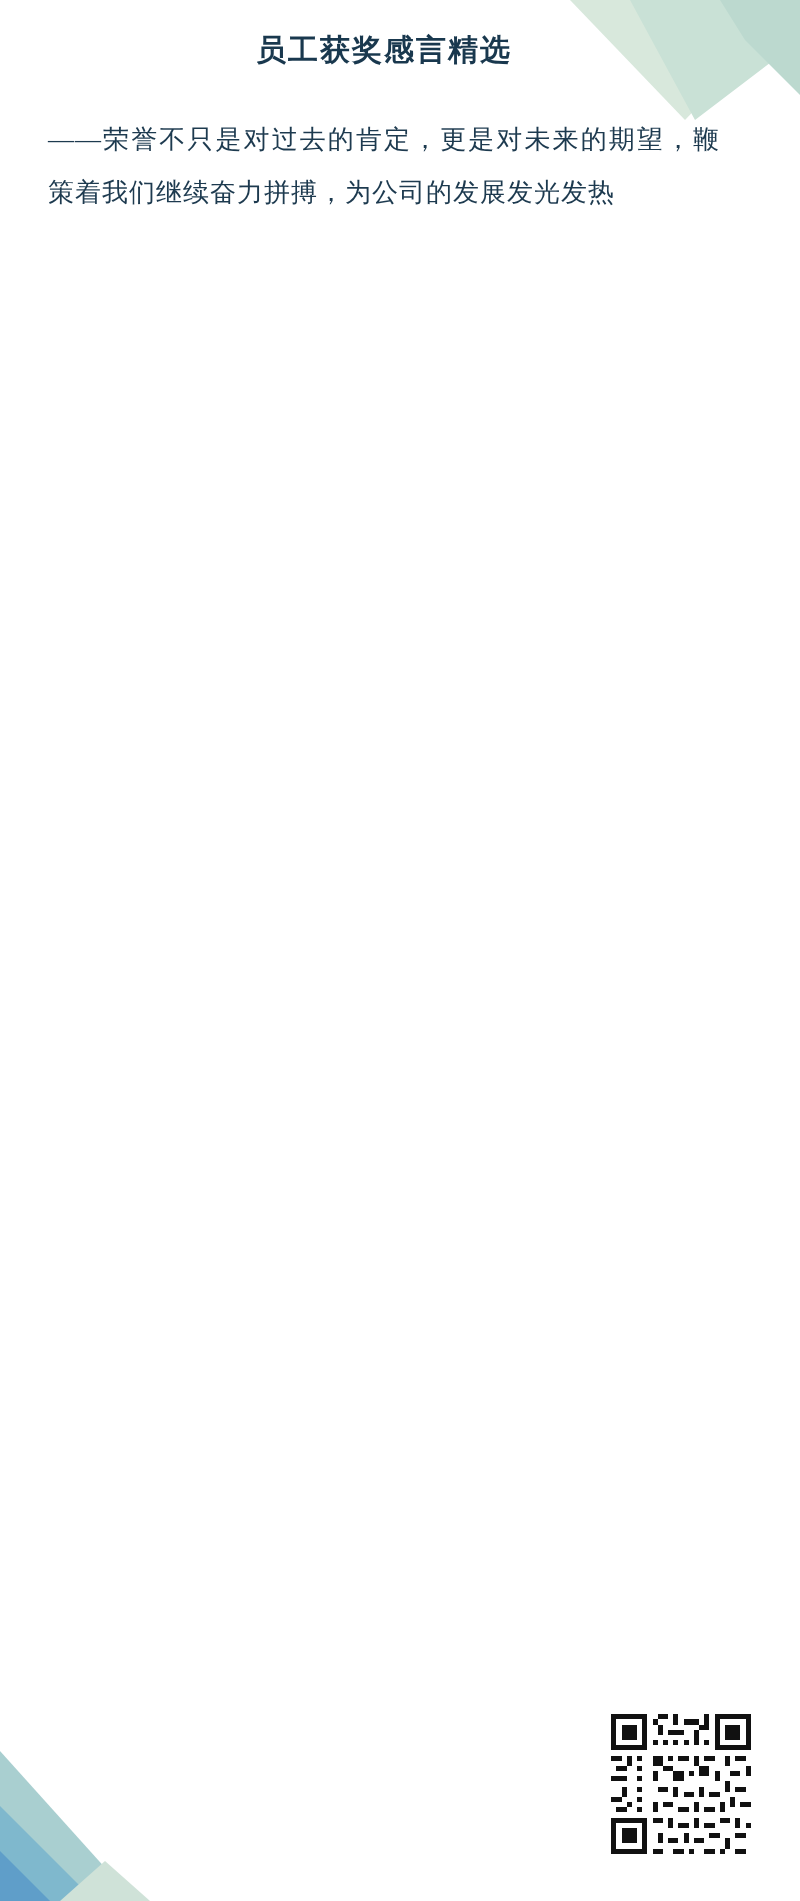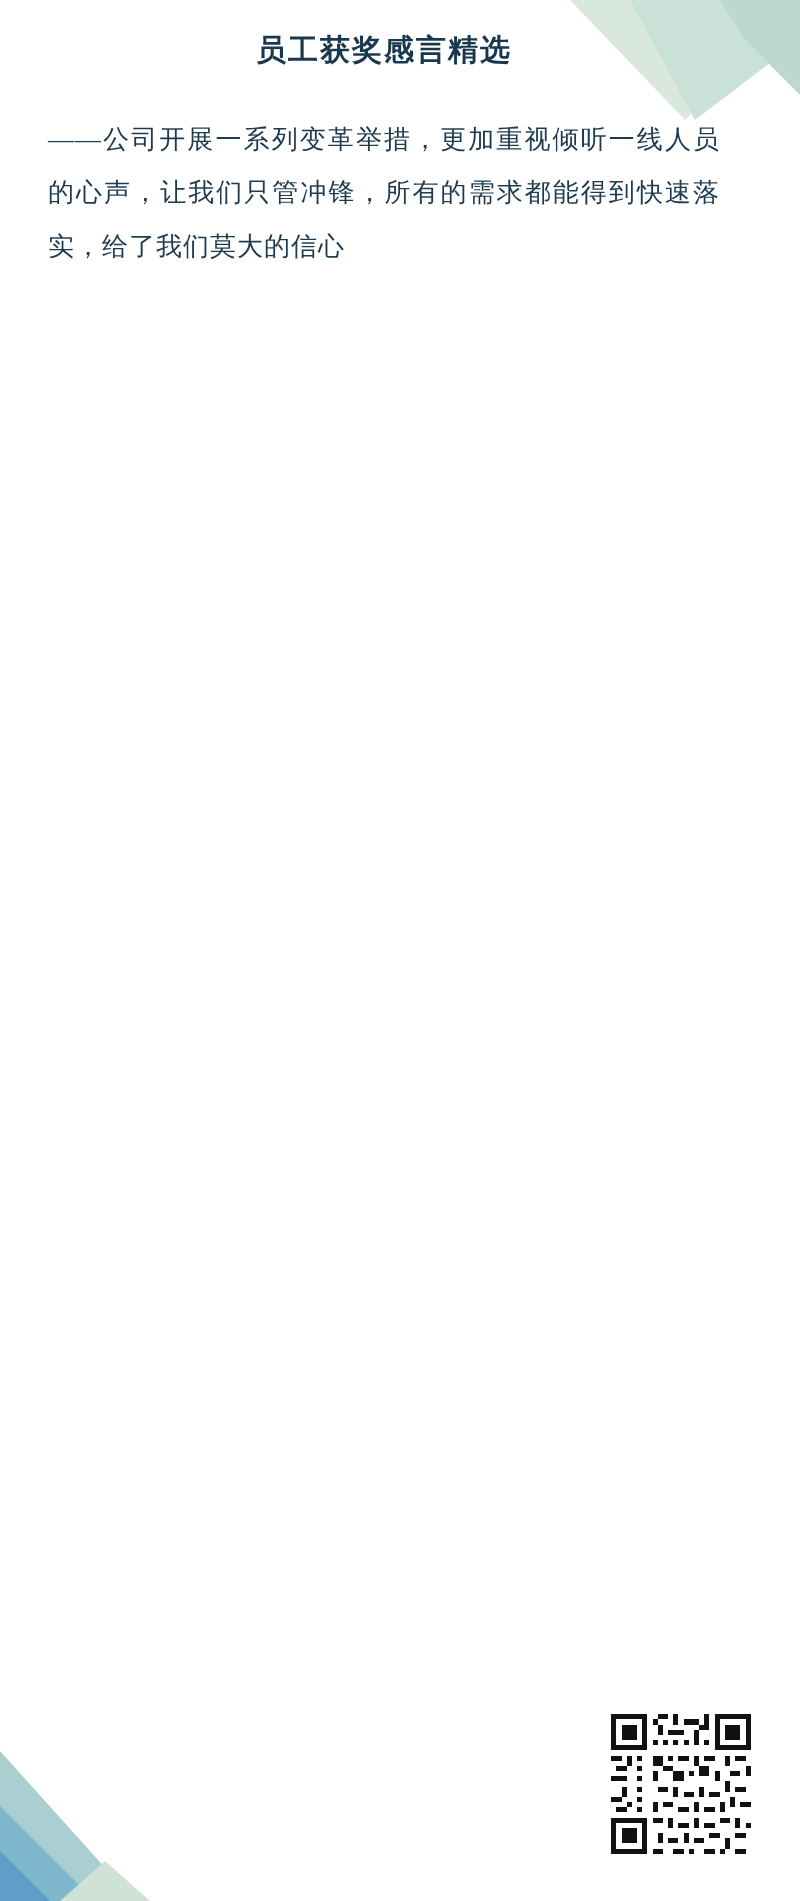--- a/index.html
+++ b/index.html
@@ -105,21 +105,21 @@
     <polygon points="0,190 0,140 50,190" fill="#5f9ec9"></polygon>
     <polygon points="60,190 150,190 105,150" fill="#cfe2d8"></polygon>
   </svg>
 </div>
 
 <div class="page">
 
   <h1 class="doc-title">员工获奖感言精选</h1>
 
   <div class="quote-list">
-    <p class="quote-item">——公司开展一系列变革举措，更加重视倾听一线人员的心声，让我们只管冲锋，所有的需求都能得到快速落实，给了我们莫大的信心</p>
+    <p class="quote-item">——荣誉不只是对过去的肯定，更是对未来的期望，鞭策着我们继续奋力拼搏，为公司的发展发光发热</p>
   </div>
 
 </div>
 
 <div class="qr-wrap">
   <svg width="150" height="150" viewBox="0 0 29 29" shape-rendering="crispEdges" xmlns="http://www.w3.org/2000/svg">
     <rect width="29" height="29" fill="#ffffff"></rect>
     <g fill="#111111">
 
       <rect x="1" y="1" width="7" height="1"></rect>

